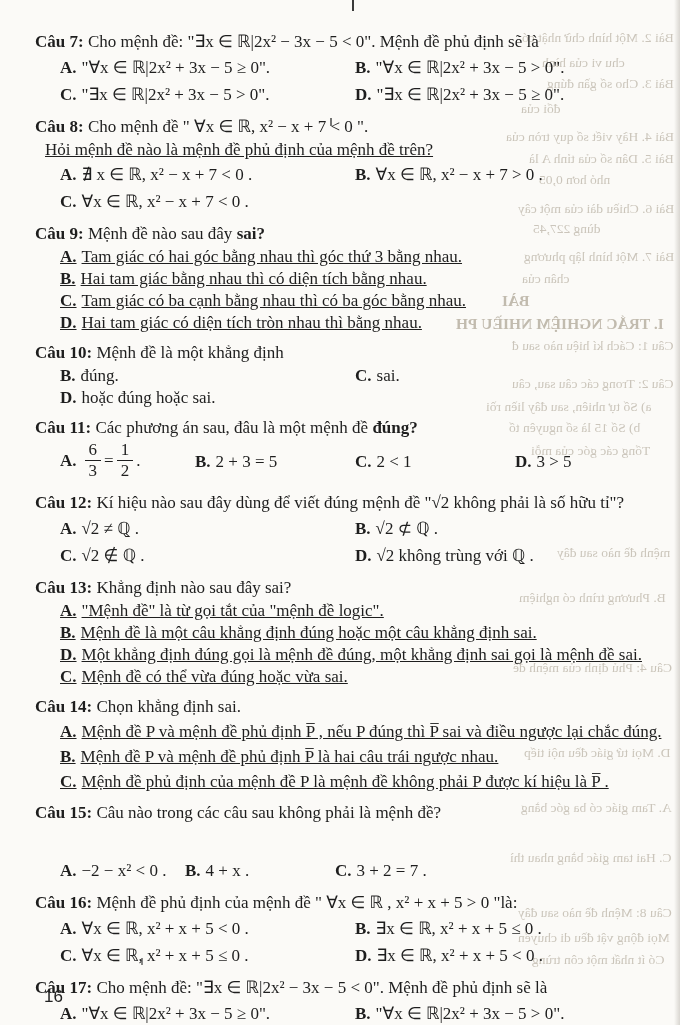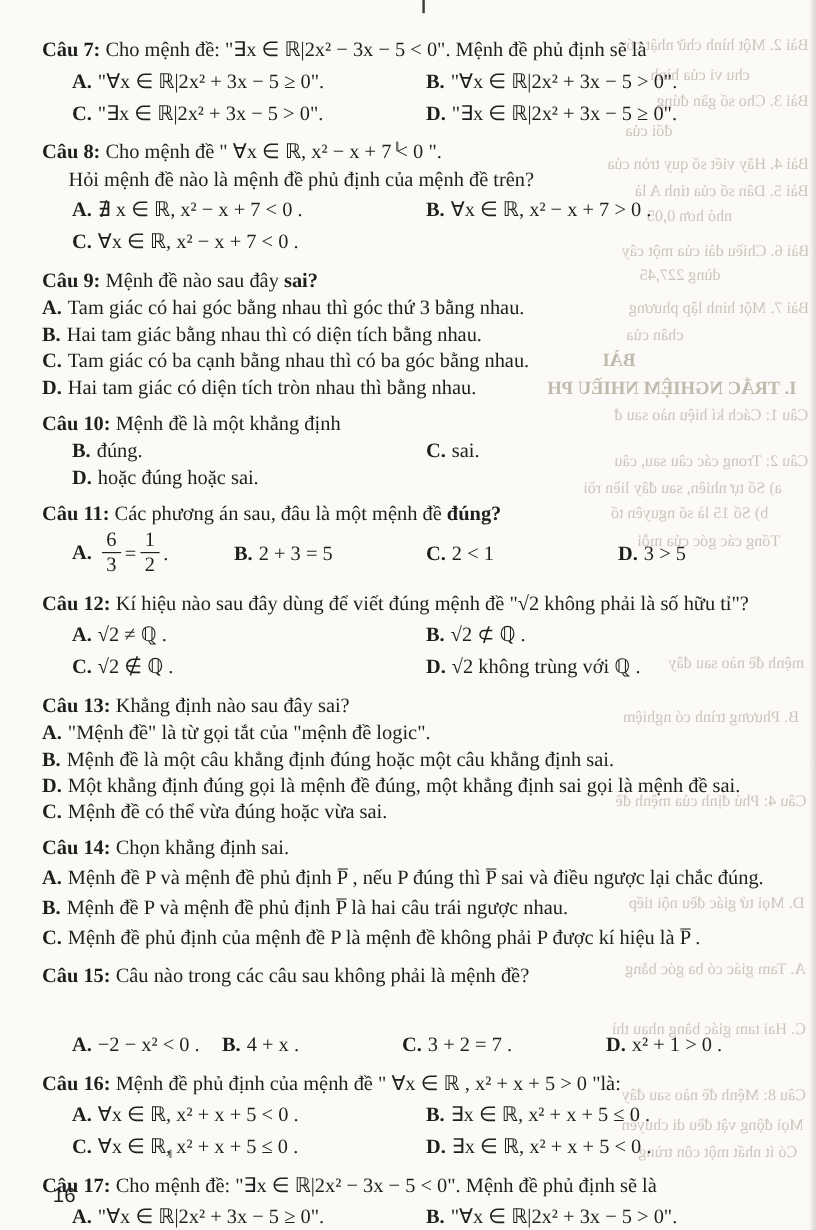--- a/index.html
+++ b/index.html
@@ -9,28 +9,28 @@
     background:#fbfaf7;
     overflow:hidden;
     font-family:"Liberation Serif", serif;
     font-size:17px;
     color:#1e1e1e;
     box-sizing:border-box;
   }
   .content{position:relative;padding:30px 12px 0 35px;z-index:2;}
   .q{margin-bottom:7px;}
   .stem-line{line-height:24px;white-space:nowrap;}
-  .sub-line{line-height:22px;margin-left:22px;white-space:nowrap;}
+  .sub-line{line-height:22px;margin-left:10px;white-space:nowrap;text-decoration:underline;}
   .label{font-weight:700;}
   .b{font-weight:700;}
   .k{font-weight:700;padding-right:5px;}
   .g2{display:grid;grid-template-columns:295px 1fr;margin-left:25px;}
   .m-line{line-height:27px;white-space:nowrap;}
   .t-line{line-height:22px;white-space:nowrap;}
-  .stack{}
+  .stack{margin-left:25px;text-decoration:underline;}
   .stack .t-line{line-height:22px;}
   .stack.tall .t-line{line-height:25px;}
   .r4a{display:grid;grid-template-columns:135px 160px 160px 1fr;margin-left:25px;align-items:center;min-height:44px;}
   .r4b{display:grid;grid-template-columns:125px 150px 170px 1fr;margin-left:25px;margin-top:32px;}
   .frac{display:inline-block;vertical-align:middle;text-align:center;line-height:1.05;margin:0 3px;position:relative;top:-2px;}
   .frac .fn{display:block;border-bottom:1px solid #1f1f1f;padding:0 4px 1px;}
   .frac .fd{display:block;padding-top:1px;}
   .pagenum{position:absolute;left:44px;bottom:18px;font-family:"Liberation Sans",sans-serif;font-size:17px;color:#222;z-index:3;}
   .bleed-layer{position:absolute;inset:0;z-index:1;}
   .bleed{
@@ -193,21 +193,20 @@
 
     <section class="q">
       <div class="stem-line">
         <span class="label">Câu 15:</span>
         <span>Câu nào trong các câu sau không phải là mệnh đề?</span>
       </div>
       <div class="r4b">
         <div class="m-line"><span class="k">A.</span><span>−2 − x² &lt; 0 .</span></div>
         <div class="m-line"><span class="k">B.</span><span>4 + x .</span></div>
         <div class="m-line"><span class="k">C.</span><span>3 + 2 = 7 .</span></div>
-        <div class="m-line"><span class="k">D.</span><span>x² + 1 &gt; 0 .</span></div>
       </div>
     </section>
 
     <section class="q">
       <div class="stem-line">
         <span class="label">Câu 16:</span>
         <span>Mệnh đề phủ định của mệnh đề " ∀x ∈ ℝ , x² + x + 5 &gt; 0  "là:</span>
       </div>
       <div class="g2">
         <div class="m-line"><span class="k">A.</span><span>∀x ∈ ℝ, x² + x + 5 &lt; 0 .</span></div>

